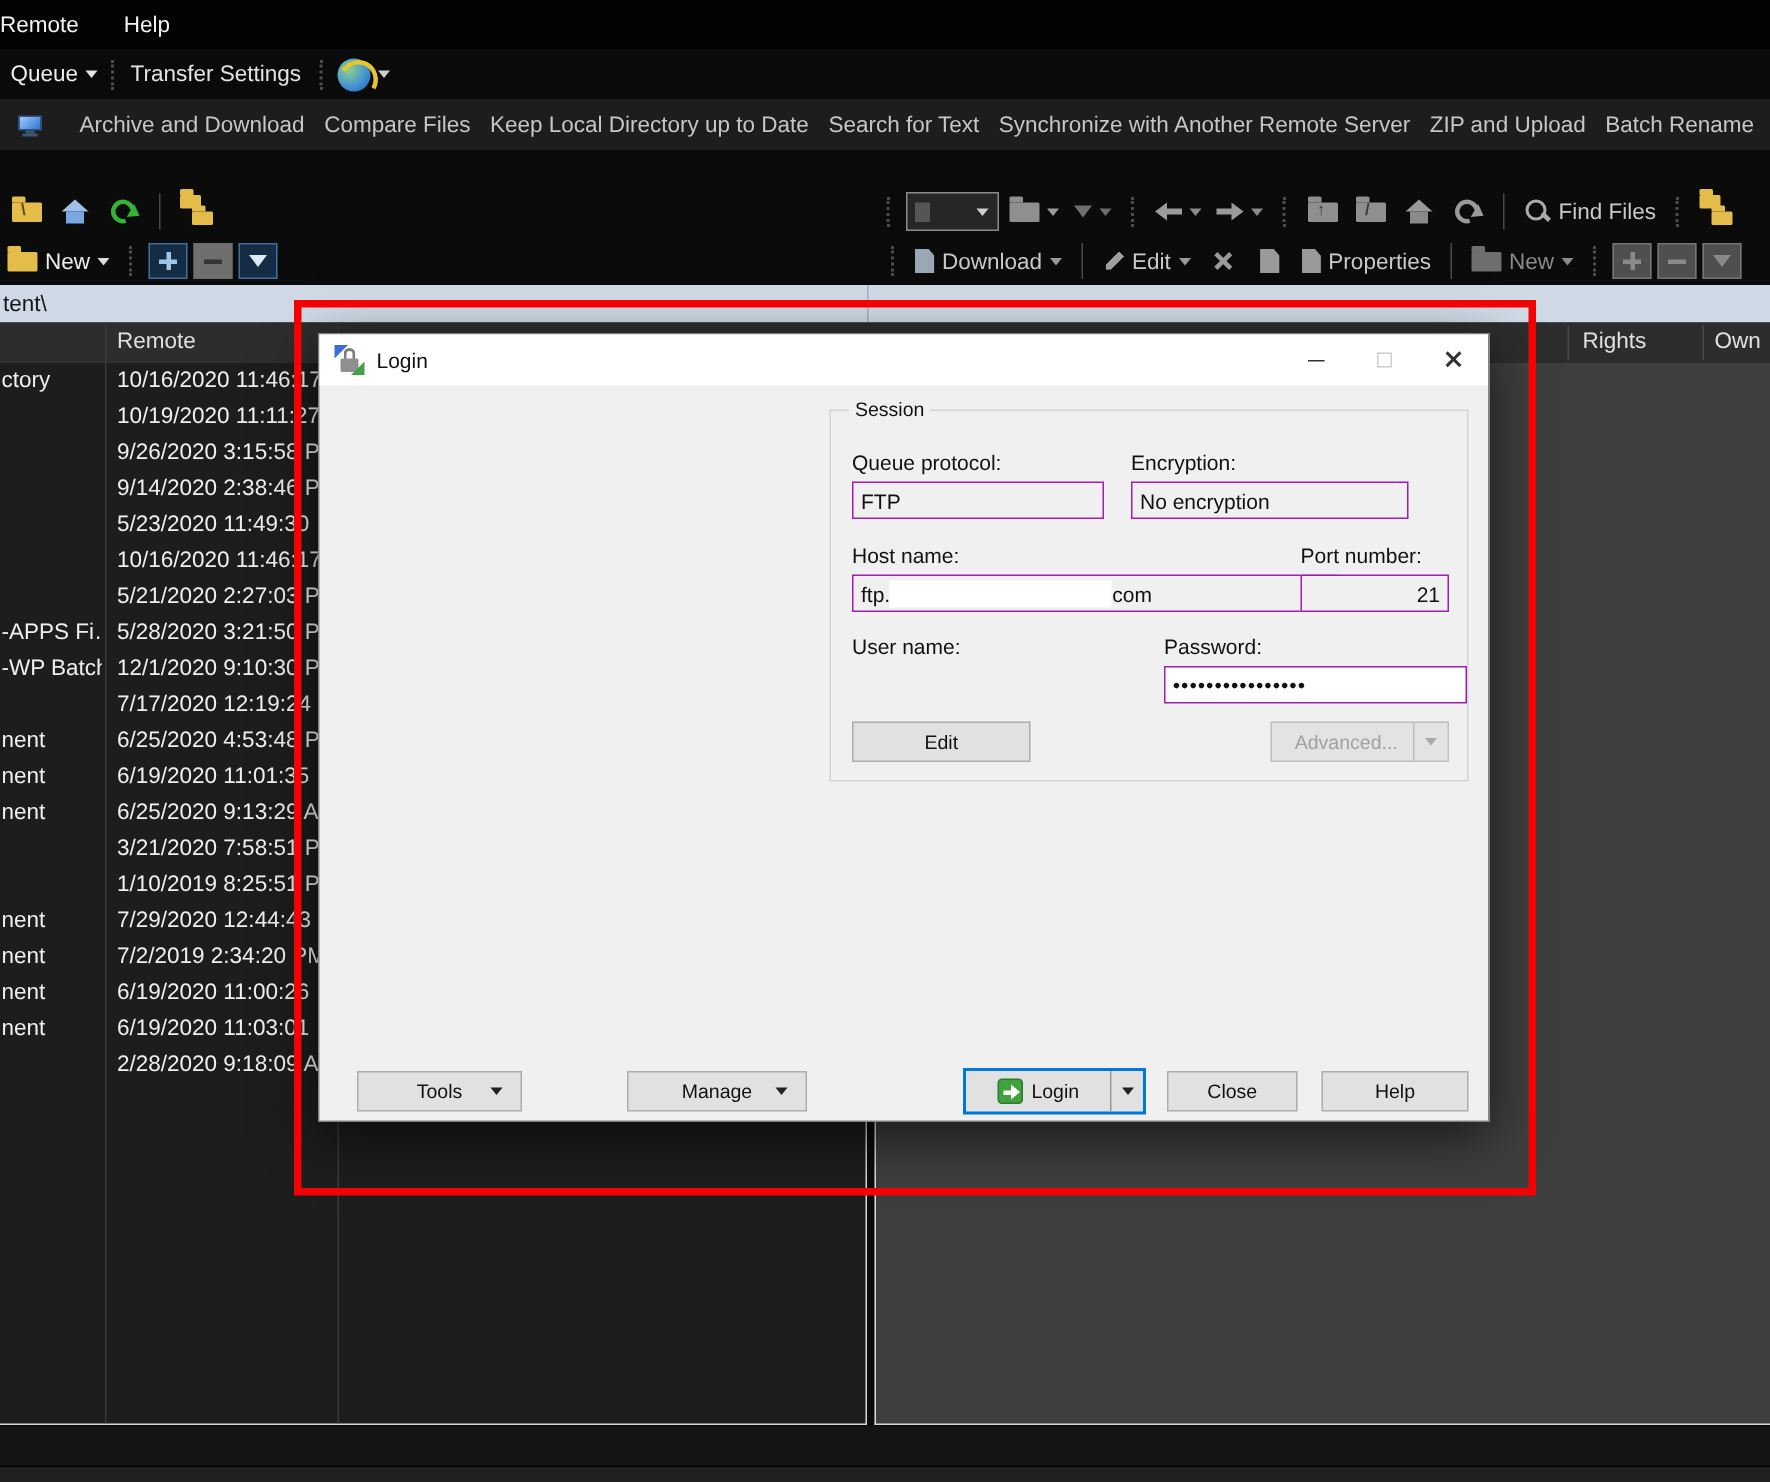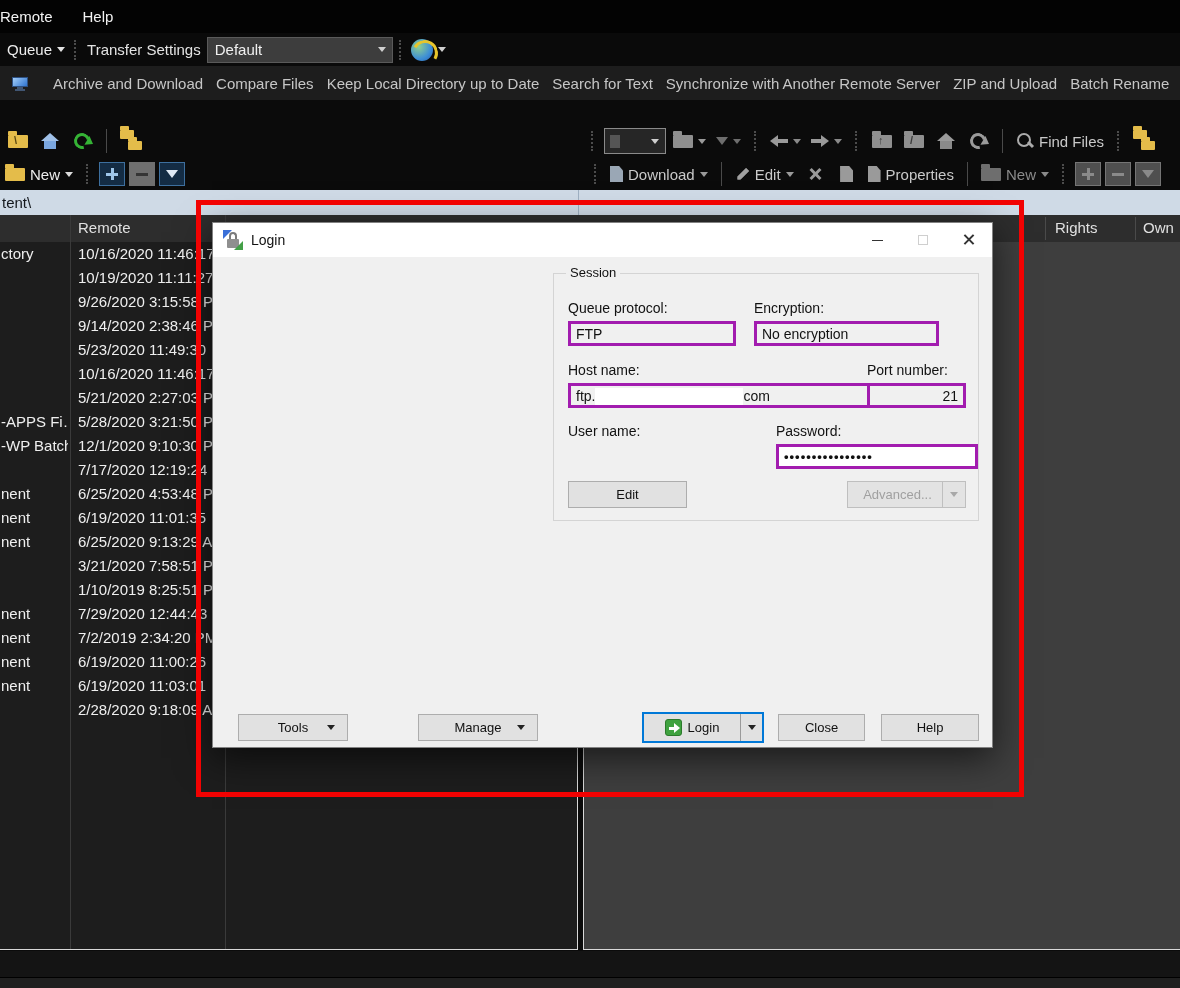--- a/index.html
+++ b/index.html
@@ -141,21 +141,21 @@
                         border:1px solid #8aa; transform:rotate(45deg); }
   .sb { position:absolute; right:0; top:0; width:17px; height:100%; background:#f0f0f0; border-left:1px solid #e2e2e2; }
   .sb .chev { position:absolute; left:4px; width:8px; height:8px; border-right:2px solid #5a5a5a; border-bottom:2px solid #5a5a5a; }
   .sb .up { top:6px; transform:rotate(-135deg); }
   .sb .dn { bottom:6px; transform:rotate(45deg); }
   .sb .thumb { position:absolute; left:0; top:18px; width:17px; height:112px; background:#cdcdcd; }
 
   .group { position:absolute; left:340px; top:50px; width:426px; height:248px; border:1px solid #d4d4d4; }
   .group-label { position:absolute; left:12px; top:-9px; background:#f0f0f0; padding:0 4px; font-size:13px; }
   .dlbl { position:absolute; white-space:nowrap; }
-  .fld { position:absolute; background:#f0f0f0; border:3px solid #a21caf; display:flex; align-items:flex-start;
+  .fld { position:absolute; background:#f0f0f0; border:1px solid #a21caf; display:flex; align-items:center;
          padding:2px 5px; white-space:nowrap; overflow:hidden; }
   .fld.white { background:#fff; }
   .redact { display:inline-block; height:18px; background:#fff; }
   .pwdots { font-weight:bold; letter-spacing:1px; font-size:13px; }
   .btn { position:absolute; background:#e1e1e1; border:1px solid #adadad; display:flex; align-items:center;
          justify-content:center; font-size:13px; color:#111; }
   .btn .ddr { position:absolute; right:12px; color:#222; }
   .btn.disabled { background:#e3e3e3; border-color:#bfbfbf; color:#a0a0a0; }
   .splitpart { position:absolute; right:0; top:0; width:23px; height:100%; border-left:1px solid #bfbfbf;
                display:flex; align-items:center; justify-content:center; color:#a8a8a8; }
@@ -179,26 +179,20 @@
     <span>Help</span>
   </div>
 
   <div class="toolbar1">
     <div class="tbtn" style="margin-left:4px;">
       <span class="tlabel">Queue</span>
       <span class="dda"></span>
     </div>
     <div class="grip"></div>
     <span style="margin:0 6px 0 4px;">Transfer Settings</span>
-    <div class="combo" style="width:186px;">
-      <span class="cval">Default</span>
-      <span class="carr">
-          <span class="dda"></span>
-        </span>
-    </div>
     <div class="grip"></div>
     <div class="tbtn">
       <span class="icn-globe"></span>
       <span class="dda" style="color:#cfcfcf;"></span>
     </div>
   </div>
 
   <div class="cmdbar">
     <span class="tbtn" style="margin-left:6px;">
       <span class="monitor-icon" style="filter:saturate(1.2);">

